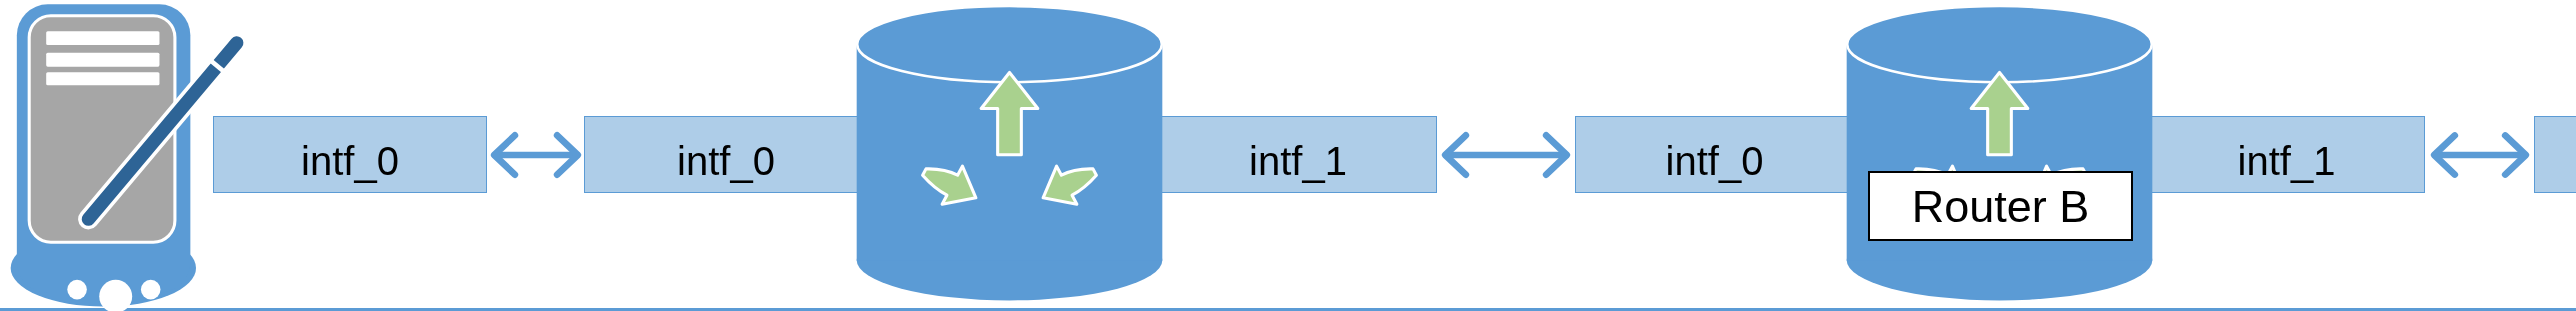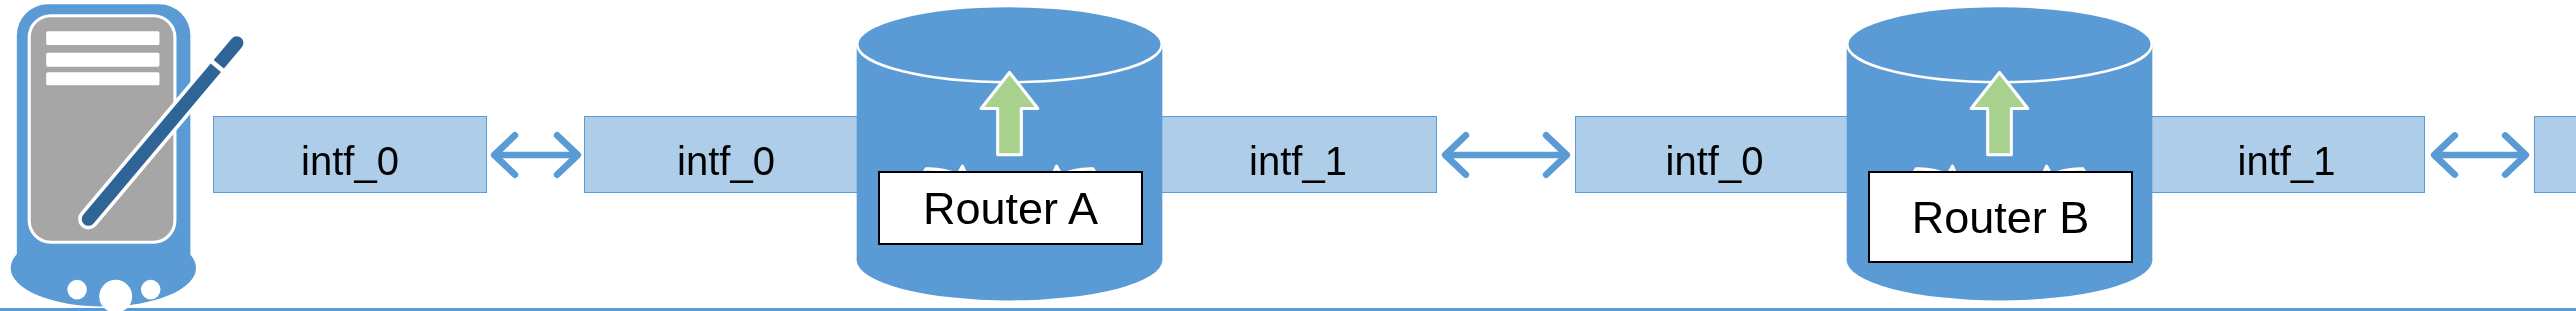--- a/index.html
+++ b/index.html
@@ -107,21 +107,18 @@
       <polygon points="300,135 245,205 277,205 277,295 323,295 323,205 355,205"></polygon>
       <g transform="translate(150,295) rotate(28)">
         <path d="M 2,30 C 30,14 48,12 62,12 L 62,-8 L 114,34 L 62,76 L 62,56 C 40,56 18,50 2,44 Z"></path>
       </g>
       <g transform="translate(450,295) scale(-1,1) rotate(28)">
         <path d="M 2,30 C 30,14 48,12 62,12 L 62,-8 L 114,34 L 62,76 L 62,56 C 40,56 18,50 2,44 Z"></path>
       </g>
     </g>
   </svg>
 
-  <div class="label-box" style="left:878px;top:171px;width:265px;height:74px;">
-    <span>Router A</span>
-  </div>
-  <div class="label-box" style="left:1868px;top:171px;width:265px;height:92px;">
+  <div class="label-box" style="left:1868px;top:171px;width:265px;height:70px;">
     <span>Router B</span>
   </div>
 
 </div>
 
 
 </body></html>

